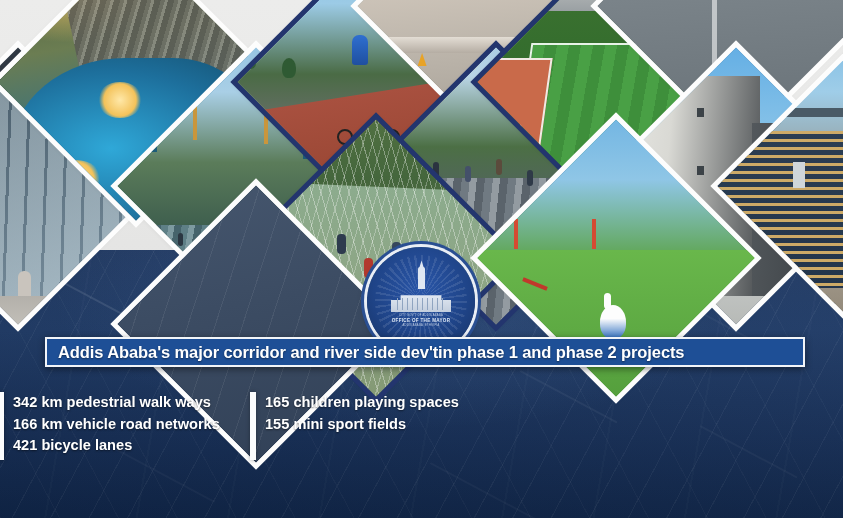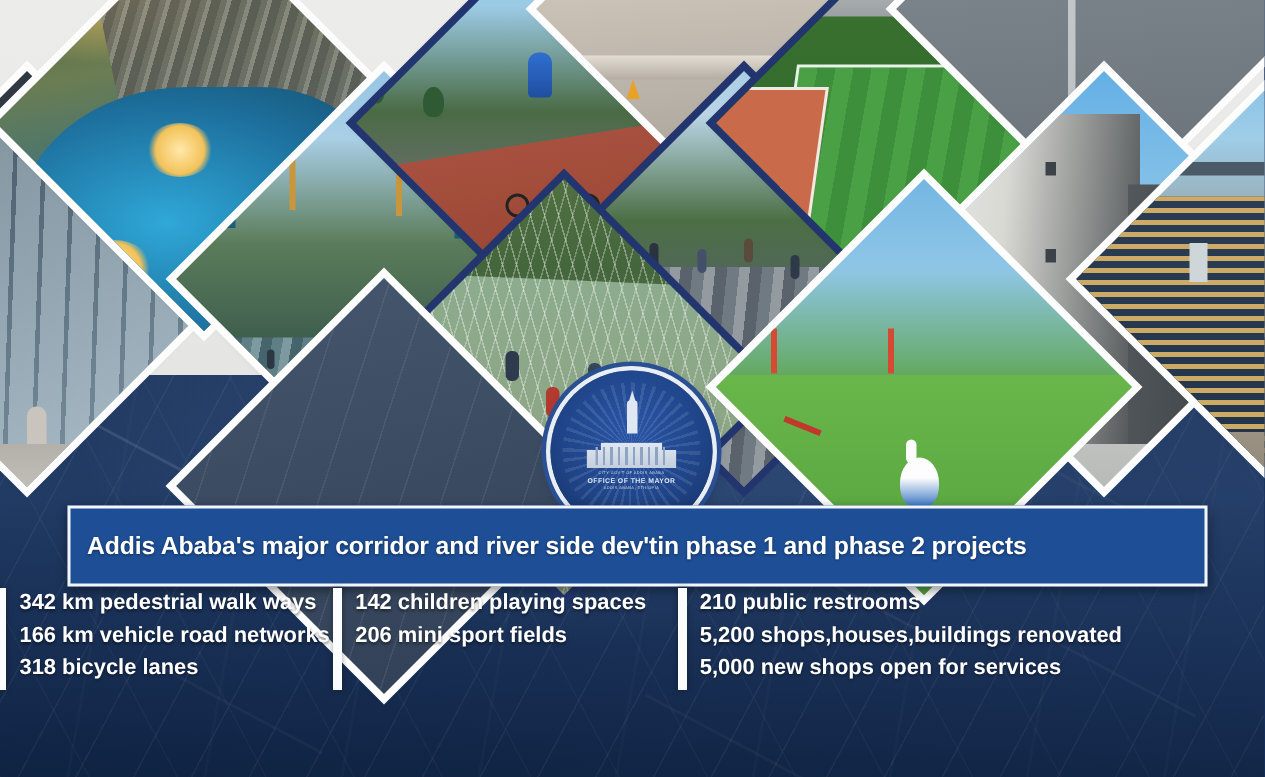--- a/index.html
+++ b/index.html
@@ -182,21 +182,21 @@
     clip-path:polygon(0 38%,16% 38%,16% 14%,84% 14%,84% 38%,100% 38%,100% 100%,0 100%); }
   .emblem .hall .cols{ position:absolute; left:6px; bottom:2px; width:48px; height:12px;
     background:repeating-linear-gradient(90deg,#8fa4c0 0 1.5px, rgba(0,0,0,0) 1.5px 5px); }
   .emblem .t1,.emblem .t2,.emblem .t3{ color:#dbe5f3; text-align:center; line-height:1.05; letter-spacing:.3px; }
   .emblem .t1{ font-size:2.6px; margin-top:3px; opacity:.85; }
   .emblem .t2{ font-size:4.6px; font-weight:bold; margin-top:1px; }
   .emblem .t3{ font-size:2.6px; margin-top:1px; opacity:.85; }
 
   
   .title-wrap{
-    position:absolute; left:45px; top:337px; width:760px; height:54px;
+    position:absolute; left:45px; top:337px; width:760px; height:30px;
     background:#1e4f96;
     border:2px solid #f2f5f9;
     box-shadow:0 2px 7px rgba(0,0,0,.45);
     display:flex; align-items:center;
   }
   .title-text{
     color:#ffffff; font-size:16.5px; font-weight:bold; letter-spacing:-.1px;
     padding-left:11px; white-space:nowrap;
     text-shadow:0 1px 2px rgba(0,0,0,.45);
   }
@@ -424,36 +424,28 @@
     <div class="title-text">Addis Ababa's major corridor and river side dev'tin phase 1 and phase 2 projects</div>
   </div>
 
   <div class="stats">
 
     <div class="stat-col col-1">
       <div class="vbar"></div>
       <div class="stat-list">
         <div class="stat-line">342 km pedestrial walk ways</div>
         <div class="stat-line">166 km vehicle road networks</div>
-        <div class="stat-line">318 bicycle lanes</div>
+        <div class="stat-line">421 bicycle lanes</div>
       </div>
     </div>
 
     <div class="stat-col col-2">
       <div class="vbar"></div>
       <div class="stat-list">
-        <div class="stat-line">142 children playing spaces</div>
-        <div class="stat-line">206 mini sport fields</div>
-      </div>
-    </div>
-
-    <div class="stat-col col-3">
-      <div class="vbar"></div>
-      <div class="stat-list">
-        <div class="stat-line">210 public restrooms</div>
-        <div class="stat-line">5,200 shops,houses,buildings renovated</div>
-        <div class="stat-line">5,000 new shops open for services</div>
-      </div>
-    </div>
+        <div class="stat-line">165 children playing spaces</div>
+        <div class="stat-line">155 mini sport fields</div>
+      </div>
+    </div>
+
 
   </div>
 
 </div>
 
 </body></html>

